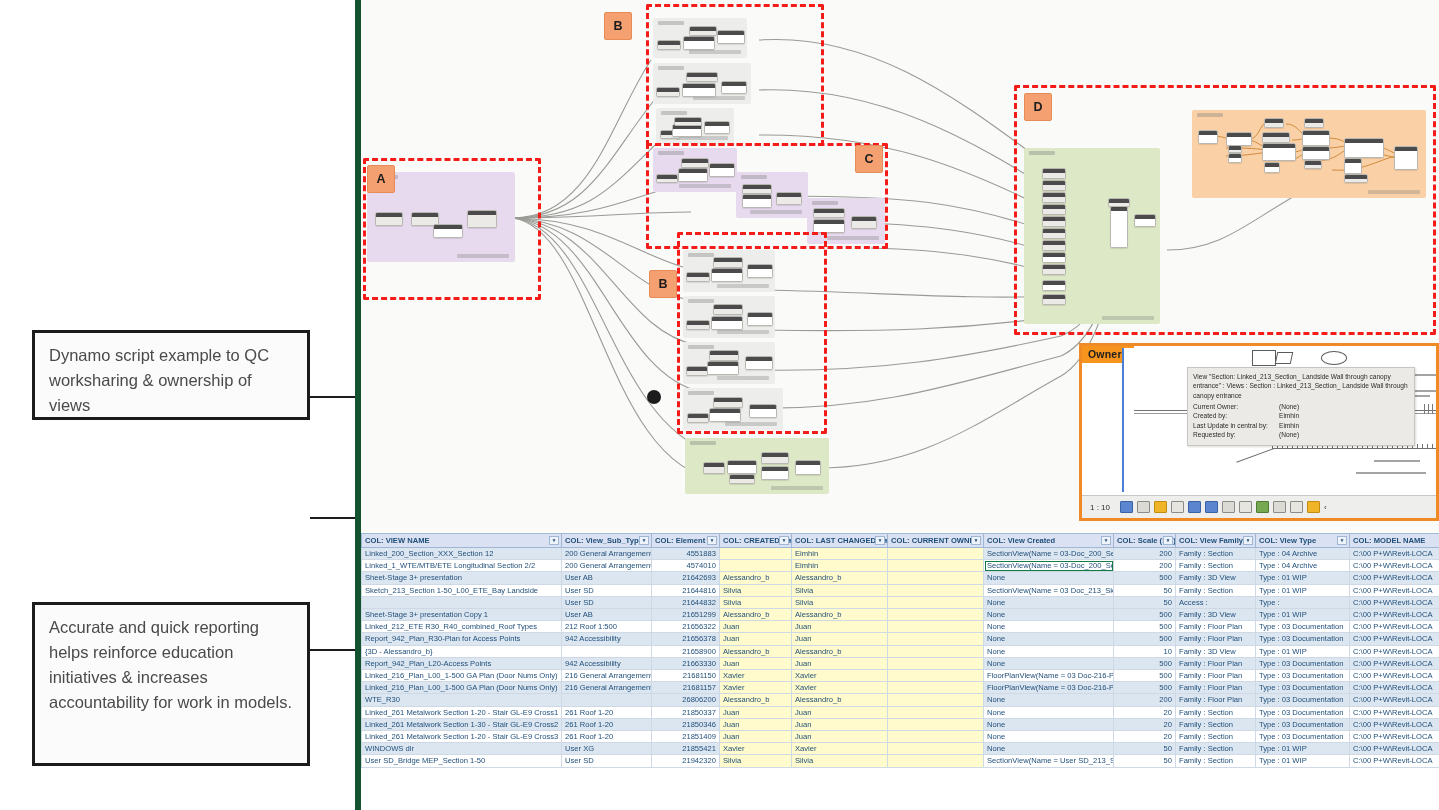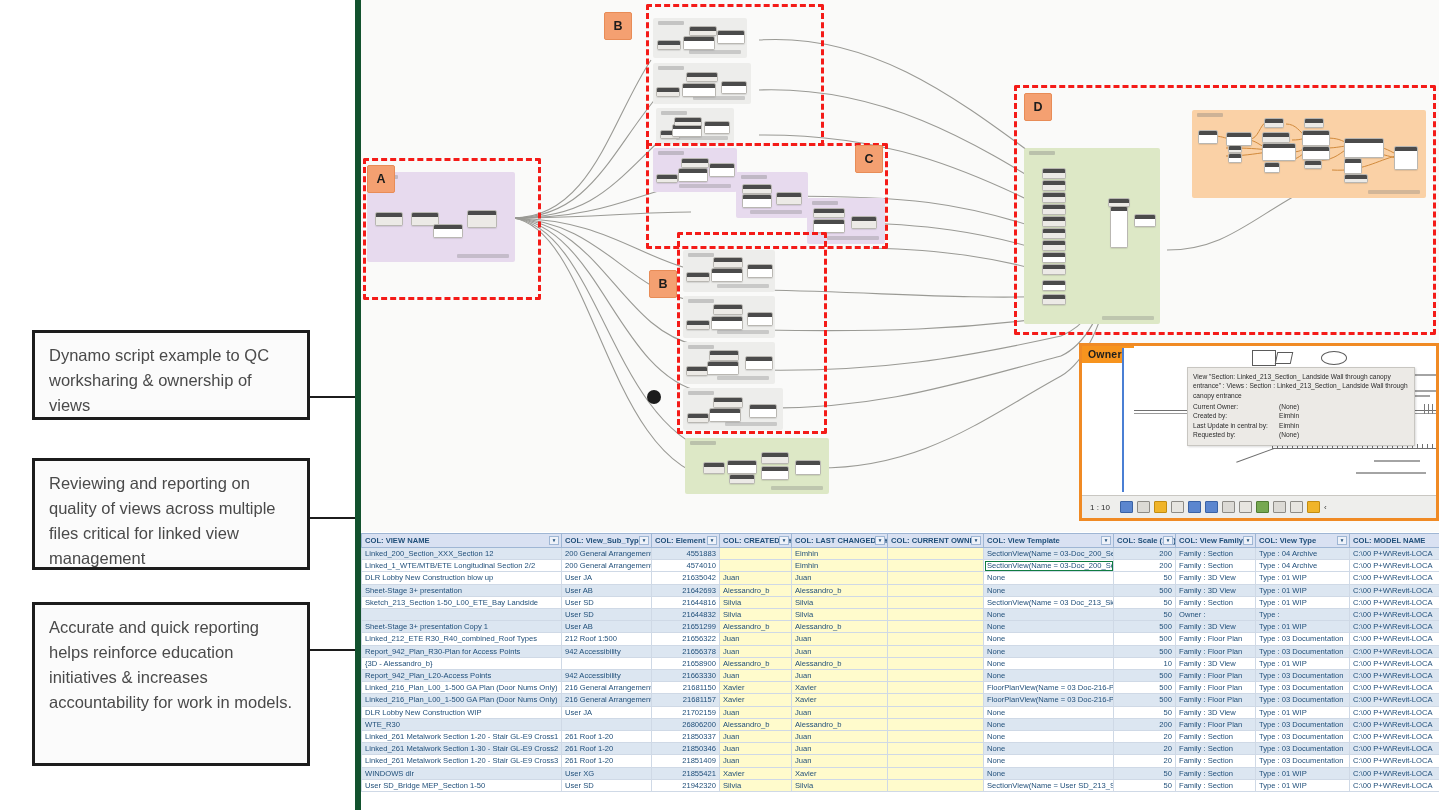--- a/index.html
+++ b/index.html
@@ -81,23 +81,20 @@
 </style>
 </head>
 <body>
 
 <div id="left-col">
 
   <div class="callout" id="callout-1">
     <span>Dynamo script example to QC worksharing &amp; ownership of views</span>
   </div>
 
-  <div class="callout" id="callout-2">
-    <span>Reviewing and reporting on quality of views across multiple files critical for linked view management</span>
-  </div>
 
   <div class="callout" id="callout-3">
     <span>Accurate and quick reporting helps reinforce education initiatives &amp; increases accountability for work in models.</span>
   </div>
 
   <div class="leader" style="left:310px;top:396px;width:180px;height:2px;"></div>
   <div class="leader" style="left:488px;top:396px;width:2px;height:122px;"></div>
   <div class="leader" style="left:310px;top:517px;width:180px;height:2px;"></div>
   <div class="leader" style="left:310px;top:649px;width:92px;height:2px;"></div>
 </div>
@@ -651,21 +648,21 @@
         <col style="width:90px">
     </colgroup>
     <thead>
       <tr>
         <th><span>COL: VIEW NAME</span><span class="fil">▾</span></th>
         <th><span>COL: View_Sub_Type_I</span><span class="fil">▾</span></th>
         <th><span>COL: Element ID</span><span class="fil">▾</span></th>
         <th><span>COL: CREATED BY</span><span class="fil">▾</span></th>
         <th><span>COL: LAST CHANGED BY</span><span class="fil">▾</span></th>
         <th><span>COL: CURRENT OWNER</span><span class="fil">▾</span></th>
-        <th><span>COL: View Template</span><span class="fil">▾</span></th>
+        <th><span>COL: View Created</span><span class="fil">▾</span></th>
         <th><span>COL: Scale (1:x)</span><span class="fil">▾</span></th>
         <th><span>COL: View Family</span><span class="fil">▾</span></th>
         <th><span>COL: View Type</span><span class="fil">▾</span></th>
         <th><span>COL: MODEL NAME</span></th>
       </tr>
     </thead>
     <tbody id="tbody">
         <tr class="alt">
           <td>Linked_200_Section_XXX_Section 12</td>
           <td>200 General Arrangement</td>
@@ -685,33 +682,20 @@
           <td class="num">4574010</td>
           <td class="yel"></td>
           <td class="yel">Eimhin</td>
           <td class="yel"></td>
           <td class="sel">SectionView(Name = 03-Doc_200_Se</td>
           <td class="num">200</td>
           <td>Family : Section</td>
           <td>Type : 04 Archive</td>
           <td>C:\00 P+W\Revit-LOCA</td>
         </tr>
-        <tr>
-          <td>DLR Lobby New Construction blow up</td>
-          <td>User JA</td>
-          <td class="num">21635042</td>
-          <td class="yel">Juan</td>
-          <td class="yel">Juan</td>
-          <td class="yel"></td>
-          <td>None</td>
-          <td class="num">50</td>
-          <td>Family : 3D View</td>
-          <td>Type : 01 WIP</td>
-          <td>C:\00 P+W\Revit-LOCA</td>
-        </tr>
         <tr class="alt">
           <td>Sheet-Stage 3+ presentation</td>
           <td>User AB</td>
           <td class="num">21642693</td>
           <td class="yel">Alessandro_b</td>
           <td class="yel">Alessandro_b</td>
           <td class="yel"></td>
           <td>None</td>
           <td class="num">500</td>
           <td>Family : 3D View</td>
@@ -733,21 +717,21 @@
         </tr>
         <tr class="alt">
           <td></td>
           <td>User SD</td>
           <td class="num">21644832</td>
           <td class="yel">Silvia</td>
           <td class="yel">Silvia</td>
           <td class="yel"></td>
           <td>None</td>
           <td class="num">50</td>
-          <td>Owner :</td>
+          <td>Access :</td>
           <td>Type :</td>
           <td>C:\00 P+W\Revit-LOCA</td>
         </tr>
         <tr class="alt">
           <td>Sheet-Stage 3+ presentation Copy 1</td>
           <td>User AB</td>
           <td class="num">21651299</td>
           <td class="yel">Alessandro_b</td>
           <td class="yel">Alessandro_b</td>
           <td class="yel"></td>
@@ -828,33 +812,20 @@
           <td class="num">21681157</td>
           <td class="yel">Xavier</td>
           <td class="yel">Xavier</td>
           <td class="yel"></td>
           <td>FloorPlanView(Name = 03 Doc-216-P</td>
           <td class="num">500</td>
           <td>Family : Floor Plan</td>
           <td>Type : 03 Documentation</td>
           <td>C:\00 P+W\Revit-LOCA</td>
         </tr>
-        <tr>
-          <td>DLR Lobby New Construction WIP</td>
-          <td>User JA</td>
-          <td class="num">21702159</td>
-          <td class="yel">Juan</td>
-          <td class="yel">Juan</td>
-          <td class="yel"></td>
-          <td>None</td>
-          <td class="num">50</td>
-          <td>Family : 3D View</td>
-          <td>Type : 01 WIP</td>
-          <td>C:\00 P+W\Revit-LOCA</td>
-        </tr>
         <tr class="alt">
           <td>WTE_R30</td>
           <td></td>
           <td class="num">26806200</td>
           <td class="yel">Alessandro_b</td>
           <td class="yel">Alessandro_b</td>
           <td class="yel"></td>
           <td>None</td>
           <td class="num">200</td>
           <td>Family : Floor Plan</td>

